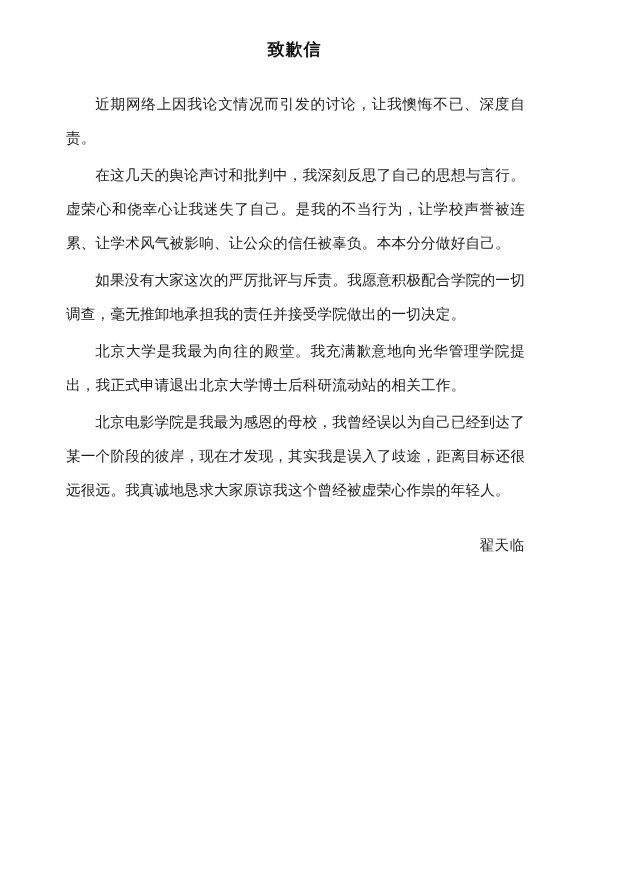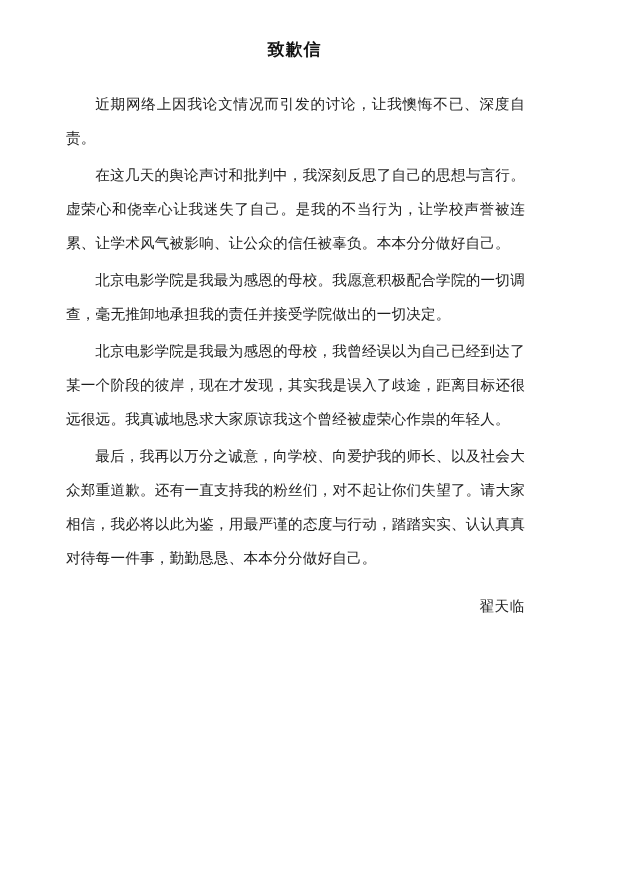--- a/index.html
+++ b/index.html
@@ -47,21 +47,21 @@
     line-height: 34px;
     text-align: justify;
     text-justify: inter-ideograph;
     text-indent: 2em;
     margin: 0 0 3px 0;
     color: #1c1c1c;
     letter-spacing: 0.2px;
   }
 
   .signature-block {
-    margin-top: 14px;
+    margin-top: 21px;
     padding-right: 64px;
     text-align: right;
   }
 
   .sign-name {
     font-size: 14.6px;
     line-height: 34px;
     letter-spacing: 0.6px;
     color: #1c1c1c;
   }
@@ -69,23 +69,23 @@
 </head>
 <body>
 
 <div class="page">
 
   <h1 class="doc-title">致歉信</h1>
 
   <div class="body-block">
     <p class="para">近期网络上因我论文情况而引发的讨论，让我懊悔不已、深度自责。</p>
     <p class="para">在这几天的舆论声讨和批判中，我深刻反思了自己的思想与言行。虚荣心和侥幸心让我迷失了自己。是我的不当行为，让学校声誉被连累、让学术风气被影响、让公众的信任被辜负。本本分分做好自己。</p>
-    <p class="para">北京电影学院是我最为感恩的母校。我愿意积极配合学院的一切调查，毫无推卸地承担我的责任并接受学院做出的一切决定。</p>
+    <p class="para">如果没有大家这次的严厉批评与斥责。我愿意积极配合学院的一切调查，毫无推卸地承担我的责任并接受学院做出的一切决定。</p>
+    <p class="para">北京大学是我最为向往的殿堂。我充满歉意地向光华管理学院提出，我正式申请退出北京大学博士后科研流动站的相关工作。</p>
     <p class="para">北京电影学院是我最为感恩的母校，我曾经误以为自己已经到达了某一个阶段的彼岸，现在才发现，其实我是误入了歧途，距离目标还很远很远。我真诚地恳求大家原谅我这个曾经被虚荣心作祟的年轻人。</p>
-    <p class="para">最后，我再以万分之诚意，向学校、向爱护我的师长、以及社会大众郑重道歉。还有一直支持我的粉丝们，对不起让你们失望了。请大家相信，我必将以此为鉴，用最严谨的态度与行动，踏踏实实、认认真真对待每一件事，勤勤恳恳、本本分分做好自己。</p>
   </div>
 
   <div class="signature-block">
     <div class="sign-name">翟天临</div>
 
   </div>
 
 </div>
 
 </body></html>

